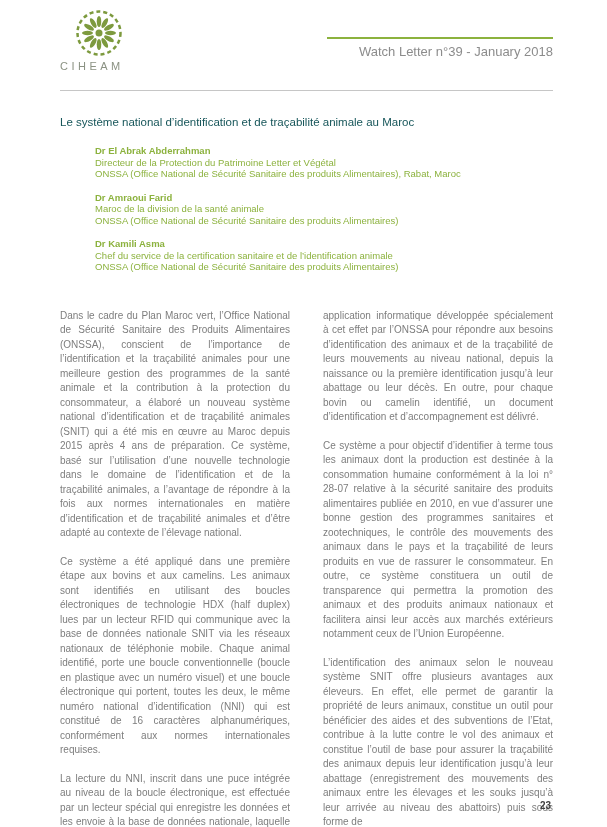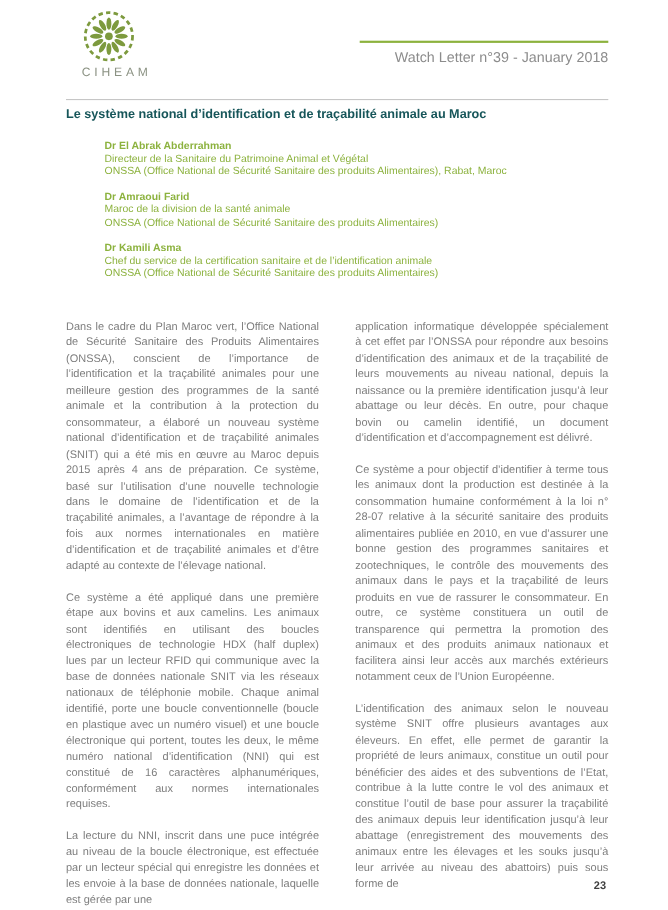--- a/index.html
+++ b/index.html
@@ -11,43 +11,43 @@
     width: 607px;
     height: 827px;
     margin: 0 auto;
     background: #ffffff;
     padding: 8px 54px 0 60px;
     overflow: hidden;
   }
 
   
   .header { display: flex; justify-content: space-between; align-items: flex-start; }
-  .logo { width: 78px; text-align: right; }
+  .logo { width: 78px; text-align: left; }
   .logo svg { display: block; margin: 0 auto; }
   .logo-word {
     margin-top: 2px;
     font-size: 11px;
     letter-spacing: 3.5px;
     color: #8b9283;
   }
   .issue { width: 226px; margin-top: 29px; }
   .issue-rule { height: 2px; background: #8CB23E; }
   .issue-caption {
     margin-top: 5px;
     text-align: right;
     font-size: 13px;
     color: #8c8c8c;
   }
 
   
   .title-rule { margin-top: 18px; height: 1px; background: #c6c6c6; }
   .article-title {
-    margin-top: 7px;
+    margin-top: 25px;
     font-size: 11.5px;
-    font-weight: bold;
+    font-weight: normal;
     color: #17565A;
   }
 
   
   .authors { margin-top: 17px; }
   .author + .author { margin-top: 12px; }
   .author div { font-size: 9.5px; line-height: 11.5px; color: #8CB23E; padding-left: 35px; }
   .author .author-name { font-weight: bold; }
 
   
@@ -106,21 +106,21 @@
       <div class="issue-caption">Watch Letter n°39  -  January 2018</div>
     </div>
   </div>
 
   <div class="title-rule"></div>
   <h1 class="article-title">Le système national d’identification et de traçabilité animale au Maroc</h1>
 
   <div class="authors">
     <div class="author">
       <div class="author-name">Dr El Abrak Abderrahman</div>
-      <div class="author-role">Directeur de la Sanitaire du Patrimoine Animal et Végétal</div>
+      <div class="author-role">Directeur de la Protection du Patrimoine Letter et Végétal</div>
       <div class="author-aff">ONSSA (Office National de Sécurité Sanitaire des produits Alimentaires), Rabat, Maroc</div>
     </div>
     <div class="author">
       <div class="author-name">Dr Amraoui Farid</div>
       <div class="author-role">Maroc de la division de la santé animale</div>
       <div class="author-aff">ONSSA (Office National de Sécurité Sanitaire des produits Alimentaires)</div>
     </div>
     <div class="author">
       <div class="author-name">Dr Kamili Asma</div>
       <div class="author-role">Chef du service de la certification sanitaire et de l’identification animale</div>

